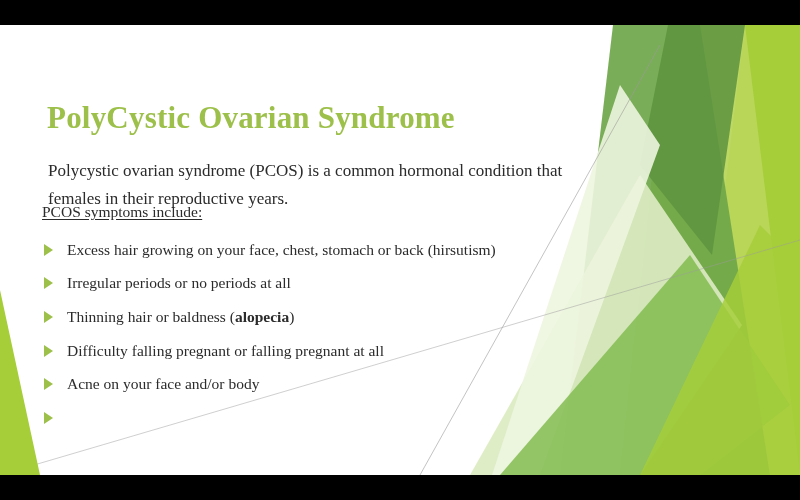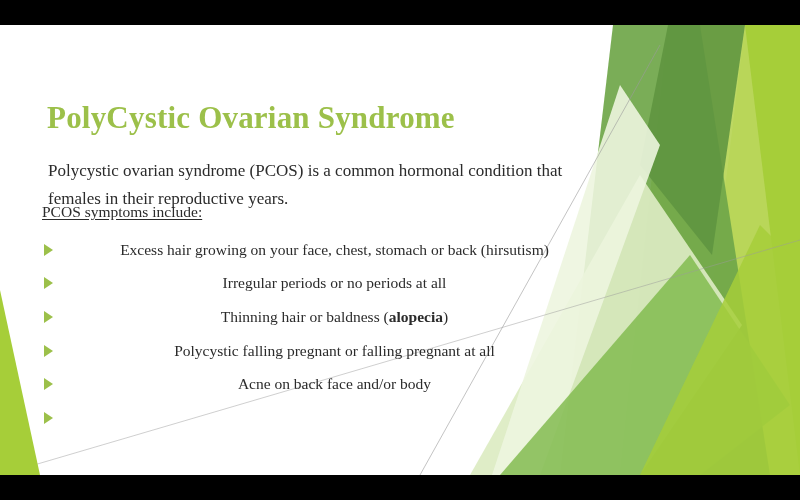--- a/index.html
+++ b/index.html
@@ -99,21 +99,20 @@
     padding: 0;
   }
   .bullet-item {
     position: relative;
     padding-left: 25px;
     height: 33.6px;
     display: flex;
     align-items: center;
     font-size: 15.5px;
     color: #2b2b2b;
-    justify-content: center;
   }
   .bullet-marker {
     position: absolute;
     left: 2px;
     top: 50%;
     transform: translateY(-50%);
     width: 0;
     height: 0;
     border-left: 9px solid #9CC04A;
     border-top: 6px solid transparent;
@@ -168,25 +167,25 @@
         <li class="bullet-item">
           <span class="bullet-marker"></span>
           <span class="bullet-text">Irregular periods or no periods at all</span>
         </li>
         <li class="bullet-item">
           <span class="bullet-marker"></span>
           <span class="bullet-text">Thinning hair or baldness (<b>alopecia</b>)</span>
         </li>
         <li class="bullet-item">
           <span class="bullet-marker"></span>
-          <span class="bullet-text">Polycystic falling pregnant or falling pregnant at all</span>
+          <span class="bullet-text">Difficulty falling pregnant or falling pregnant at all</span>
         </li>
         <li class="bullet-item">
           <span class="bullet-marker"></span>
-          <span class="bullet-text">Acne on back face and/or body</span>
+          <span class="bullet-text">Acne on your face and/or body</span>
         </li>
         <li class="bullet-item">
           <span class="bullet-marker"></span>
         </li>
       </ul>
 
     </div>
   </div>
 
   <div class="letterbox bottom"></div>

